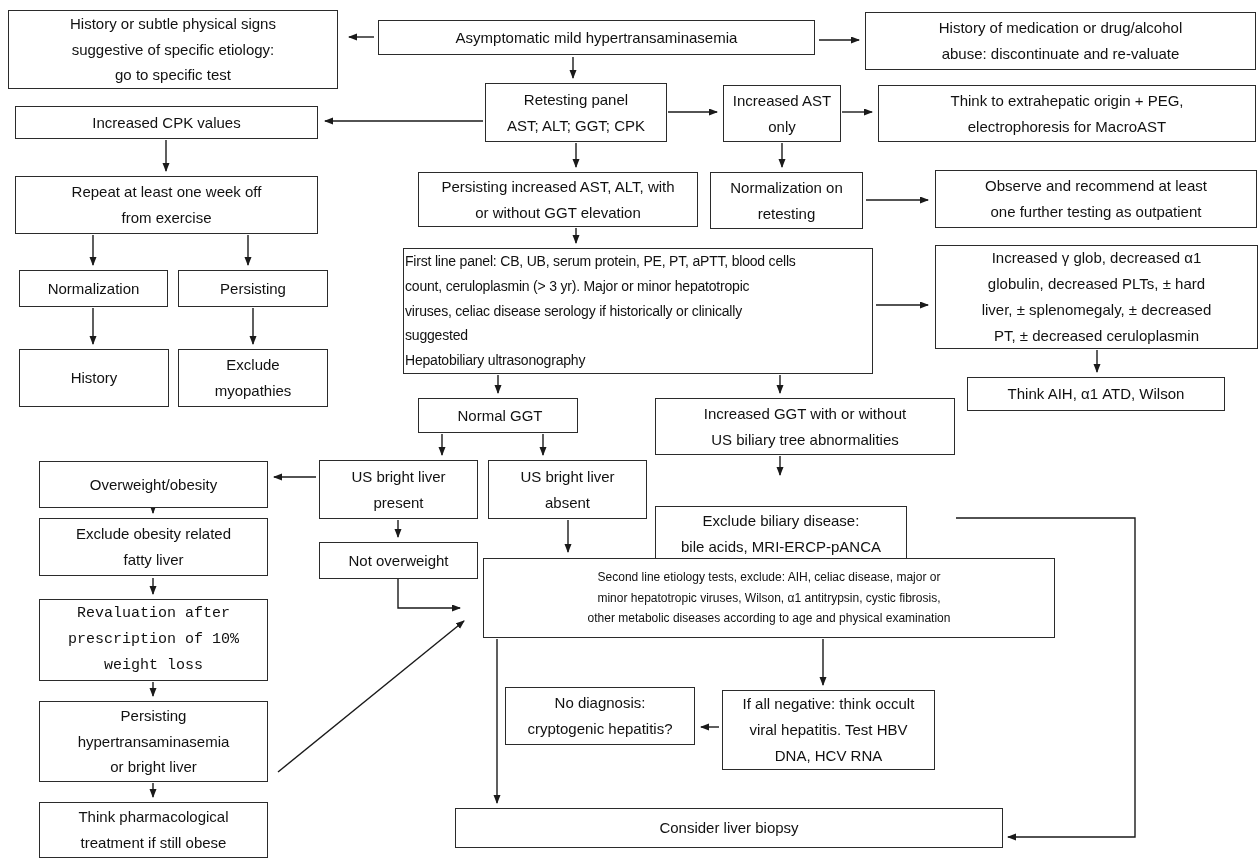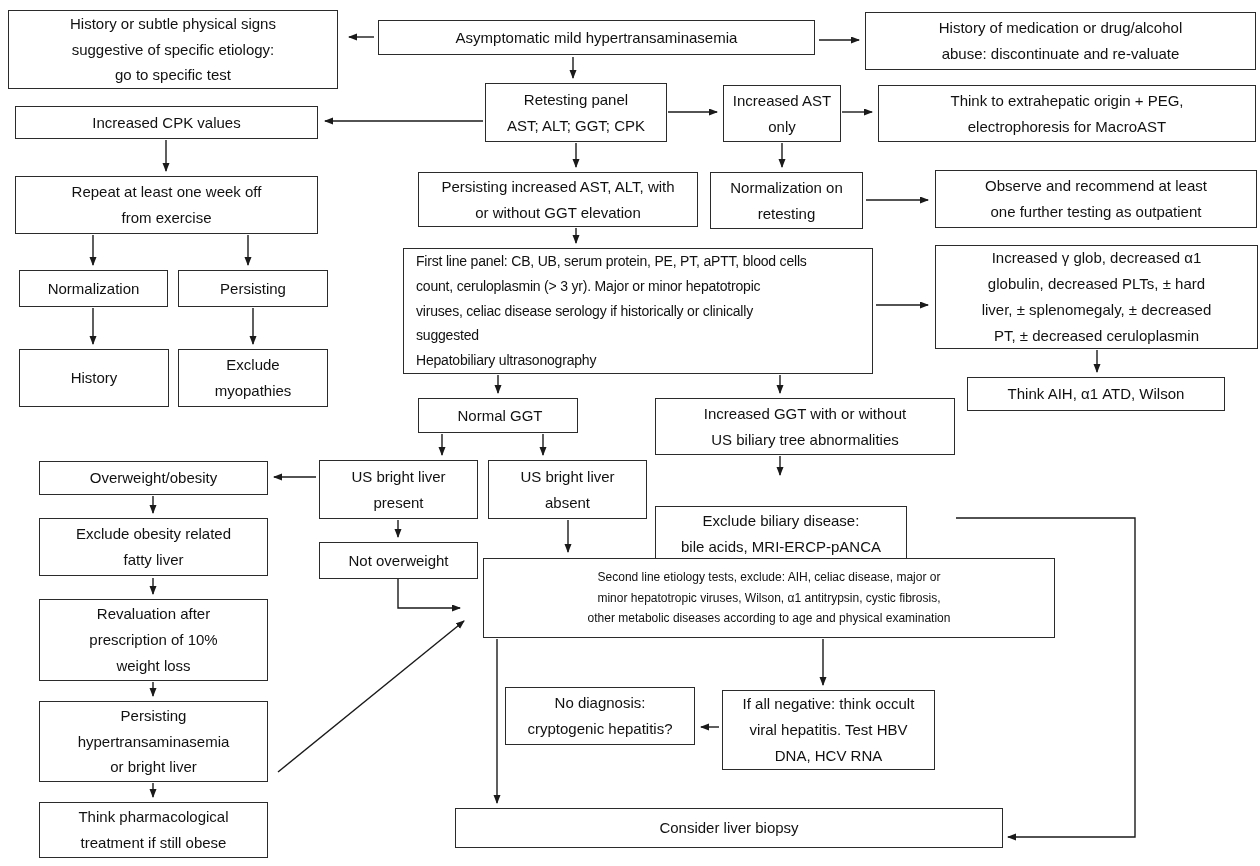--- a/index.html
+++ b/index.html
@@ -19,21 +19,21 @@
     border:1.5px solid #2b2b2b;
     display:flex;align-items:center;justify-content:center;
     text-align:center;
     white-space:pre-line;
     font-size:15px;line-height:1.72;
     z-index:2;
     padding:1px 4px;
   }
   .node.dense{
     font-size:14px;line-height:1.78;letter-spacing:-0.2px;
-    justify-content:flex-start;text-align:left;padding:2px 12px;
+    justify-content:flex-start;text-align:left;padding:2px 1px;
   }
   .node.mid{font-size:12px;line-height:1.72;}
 </style>
 </head>
 <body>
 
 <div id="canvas">
 
   <svg id="arrows" viewBox="0 0 1260 866">
     <defs>
@@ -118,36 +118,36 @@
 
   <div class="node" style="left:19px;top:349px;width:150px;height:58px;">History</div>
   <div class="node" style="left:178px;top:349px;width:150px;height:58px;">Exclude
 myopathies</div>
   <div class="node" style="left:967px;top:377px;width:258px;height:34px;">Think AIH, α1 ATD, Wilson</div>
 
   <div class="node" style="left:418px;top:398px;width:160px;height:35px;padding-left:8px;">Normal GGT</div>
   <div class="node" style="left:655px;top:398px;width:300px;height:57px;">Increased GGT with or without
 US biliary tree abnormalities</div>
 
-  <div class="node" style="left:39px;top:461px;width:229px;height:34px;">Overweight/obesity</div>
+  <div class="node" style="left:39px;top:461px;width:229px;height:47px;">Overweight/obesity</div>
   <div class="node" style="left:319px;top:460px;width:159px;height:59px;">US bright liver
 present</div>
   <div class="node" style="left:488px;top:460px;width:159px;height:59px;">US bright liver
 absent</div>
   <div class="node" style="left:655px;top:480px;width:252px;height:56px;margin-top:26px;">Exclude biliary disease:
 bile acids, MRI-ERCP-pANCA</div>
 
   <div class="node" style="left:39px;top:518px;width:229px;height:58px;">Exclude obesity related
 fatty liver</div>
   <div class="node" style="left:319px;top:542px;width:159px;height:37px;">Not overweight</div>
   <div class="node mid" style="left:483px;top:558px;width:572px;height:80px;">Second line etiology tests, exclude: AIH, celiac disease, major or
 minor hepatotropic viruses, Wilson, α1 antitrypsin, cystic fibrosis,
 other metabolic diseases according to age and physical examination</div>
 
-  <div class="node" style="left:39px;top:599px;width:229px;height:82px;">Revaluation after
+  <div class="node" style="left:39px;top:599px;width:229px;height:82px;font-family:Liberation Mono, monospace;">Revaluation after
 prescription of 10%
 weight loss</div>
   <div class="node" style="left:39px;top:701px;width:229px;height:81px;">Persisting
 hypertransaminasemia
 or bright liver</div>
   <div class="node" style="left:505px;top:687px;width:190px;height:58px;">No diagnosis:
 cryptogenic hepatitis?</div>
   <div class="node" style="left:722px;top:690px;width:213px;height:80px;">If all negative: think occult
 viral hepatitis. Test HBV
 DNA, HCV RNA</div>

